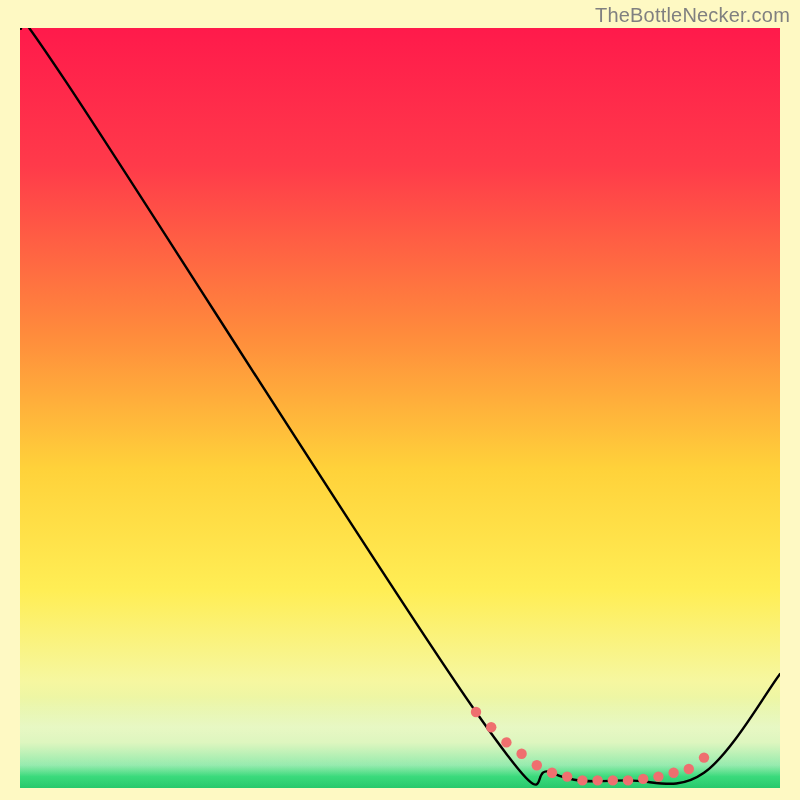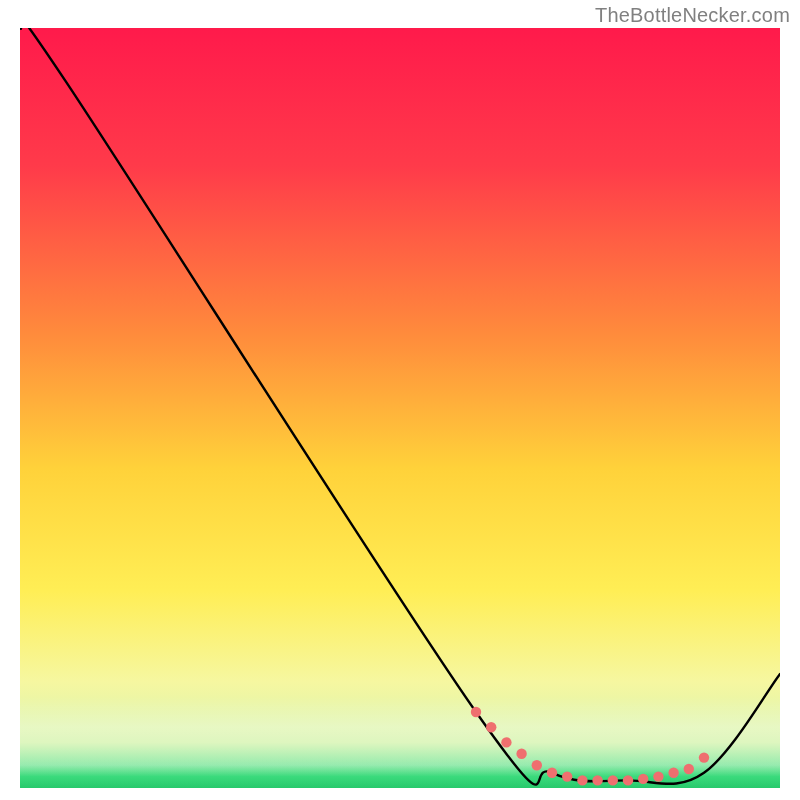--- a/index.html
+++ b/index.html
@@ -1,17 +1,17 @@
 <!DOCTYPE html>
 <html><head>
 <meta charset="utf-8">
 <style>
   * { margin: 0; padding: 0; box-sizing: border-box; }
   html, body { width: 800px; height: 800px; overflow: hidden; background: #000; }
-  .wrap { position: relative; width: 800px; height: 800px; background: #ffffff; }
+  .wrap { position: relative; width: 800px; height: 800px; background: #fef9c3; }
   .attribution {
     position: absolute;
     top: 4px; right: 10px;
     font-family: Arial, Helvetica, sans-serif;
     font-size: 20px;
     color: #808080;
     letter-spacing: 0.2px;
   }
   .plot {
     position: absolute;

